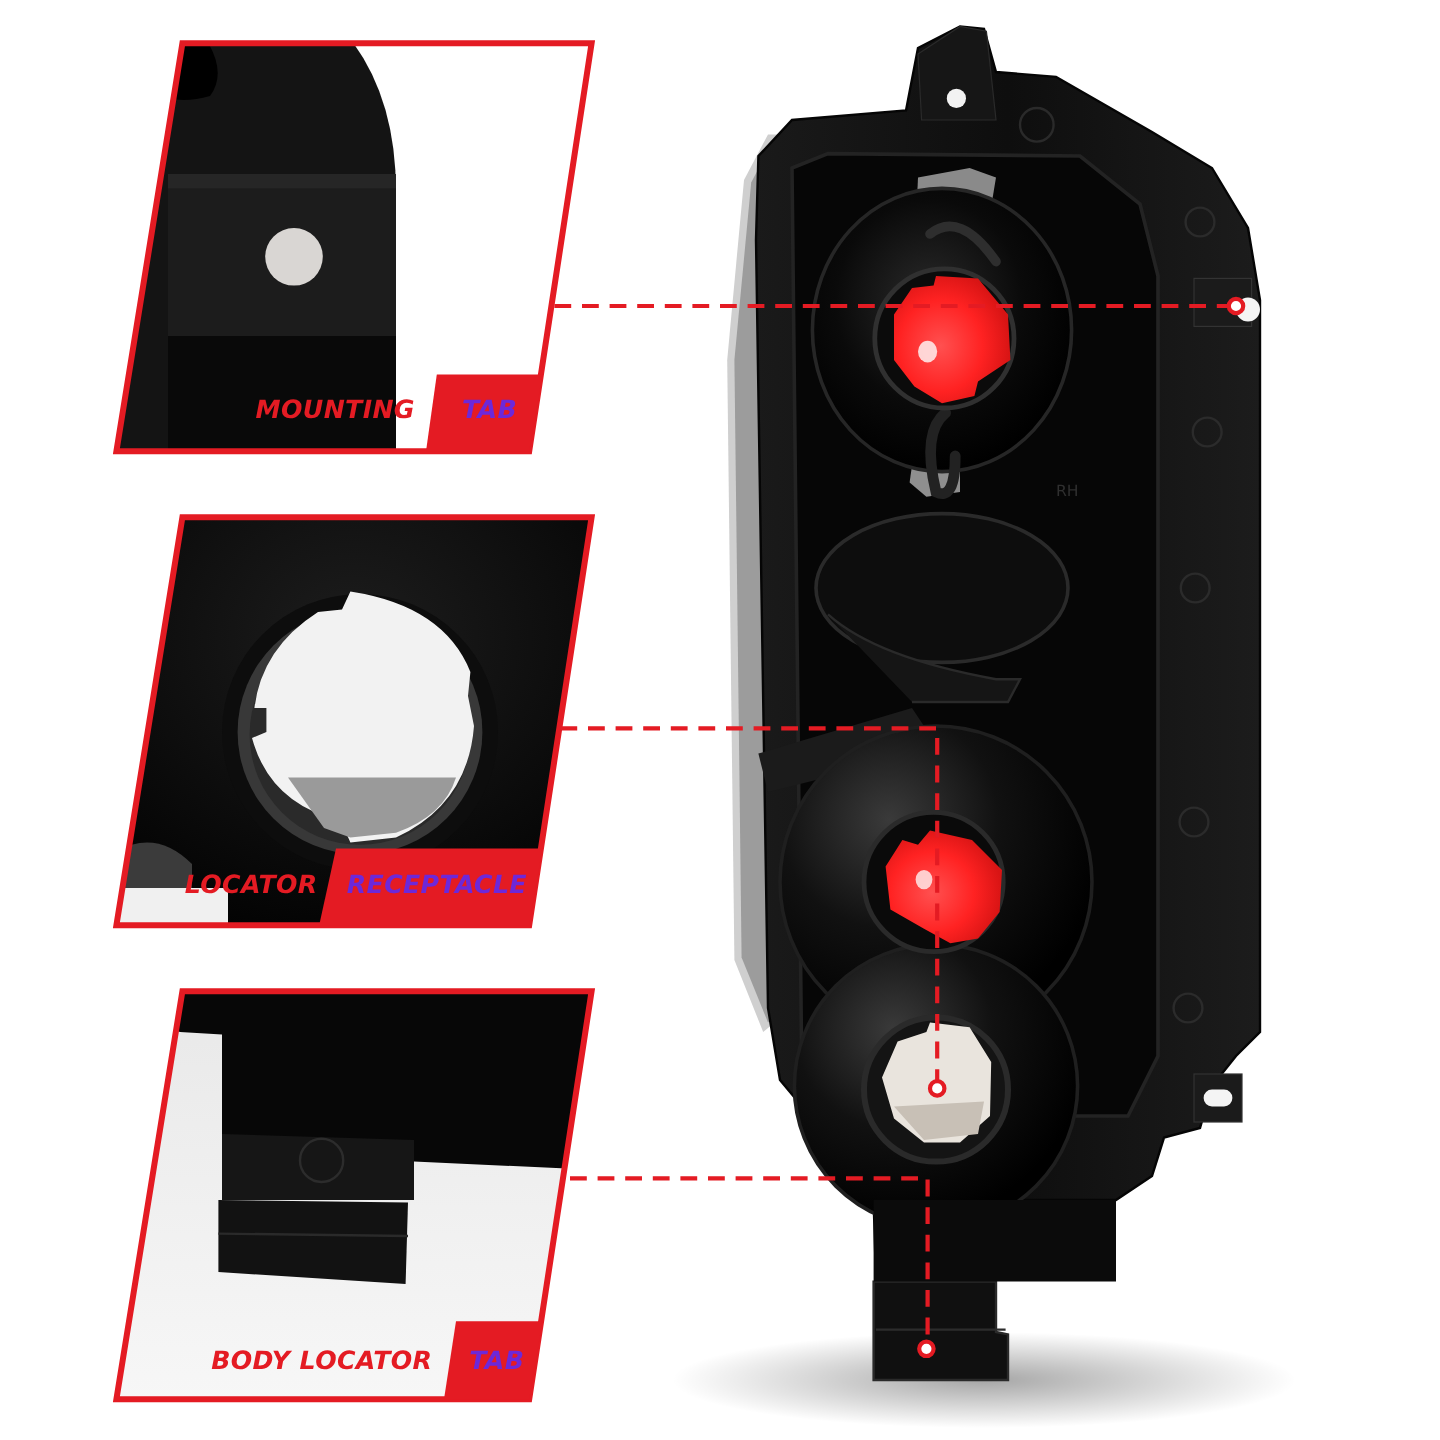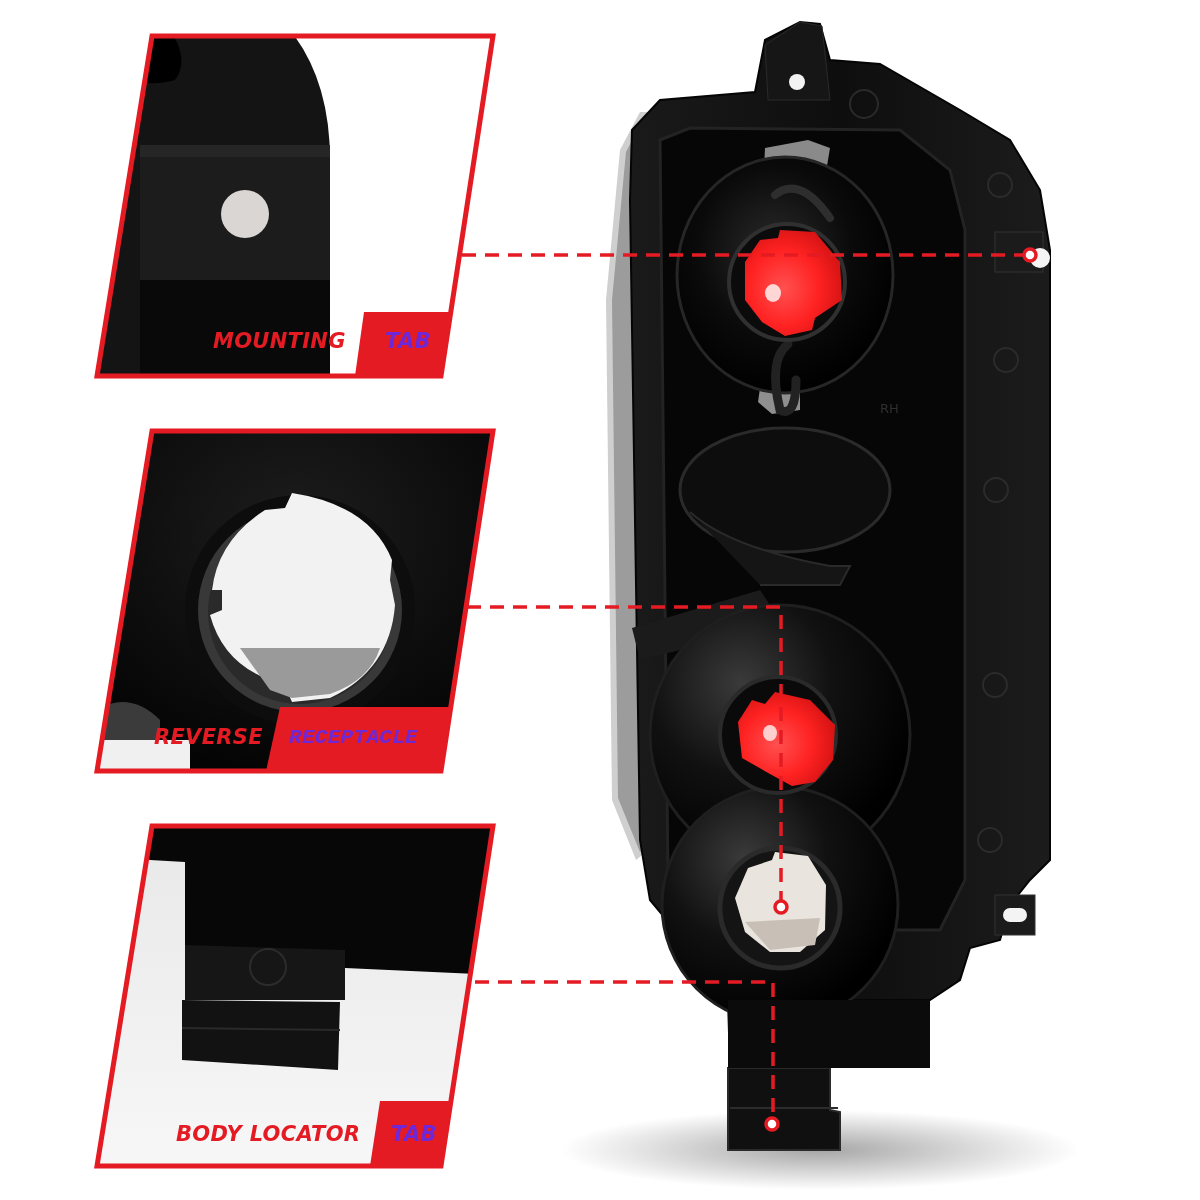--- a/index.html
+++ b/index.html
@@ -196,18 +196,18 @@
     </g>
     <g>
       <polyline points="475,982 773,982 773,1118" fill="none" stroke="#e41b23" stroke-width="3.5" stroke-dasharray="14,9"></polyline>
       <circle cx="772" cy="1124" r="6" fill="#ffffff" stroke="#e41b23" stroke-width="3.5"></circle>
     </g>
   </svg>
 
   <span class="label red" style="left:213px; top:331px;">MOUNTING</span>
   <span class="label white" style="left:385px; top:331px;">TAB</span>
 
-  <span class="label red" style="left:154px; top:727px;">REVERSE</span>
-  <span class="label white" style="left:289px; top:727px;font-family:Liberation Mono, monospace;">RECEPTACLE</span>
+  <span class="label red" style="left:154px; top:727px;">LOCATOR</span>
+  <span class="label white" style="left:289px; top:727px;">RECEPTACLE</span>
 
   <span class="label red" style="left:176px; top:1124px;text-align:center;">BODY LOCATOR</span>
   <span class="label white" style="left:391px; top:1124px;">TAB</span>
 </div>
 
 </body></html>

